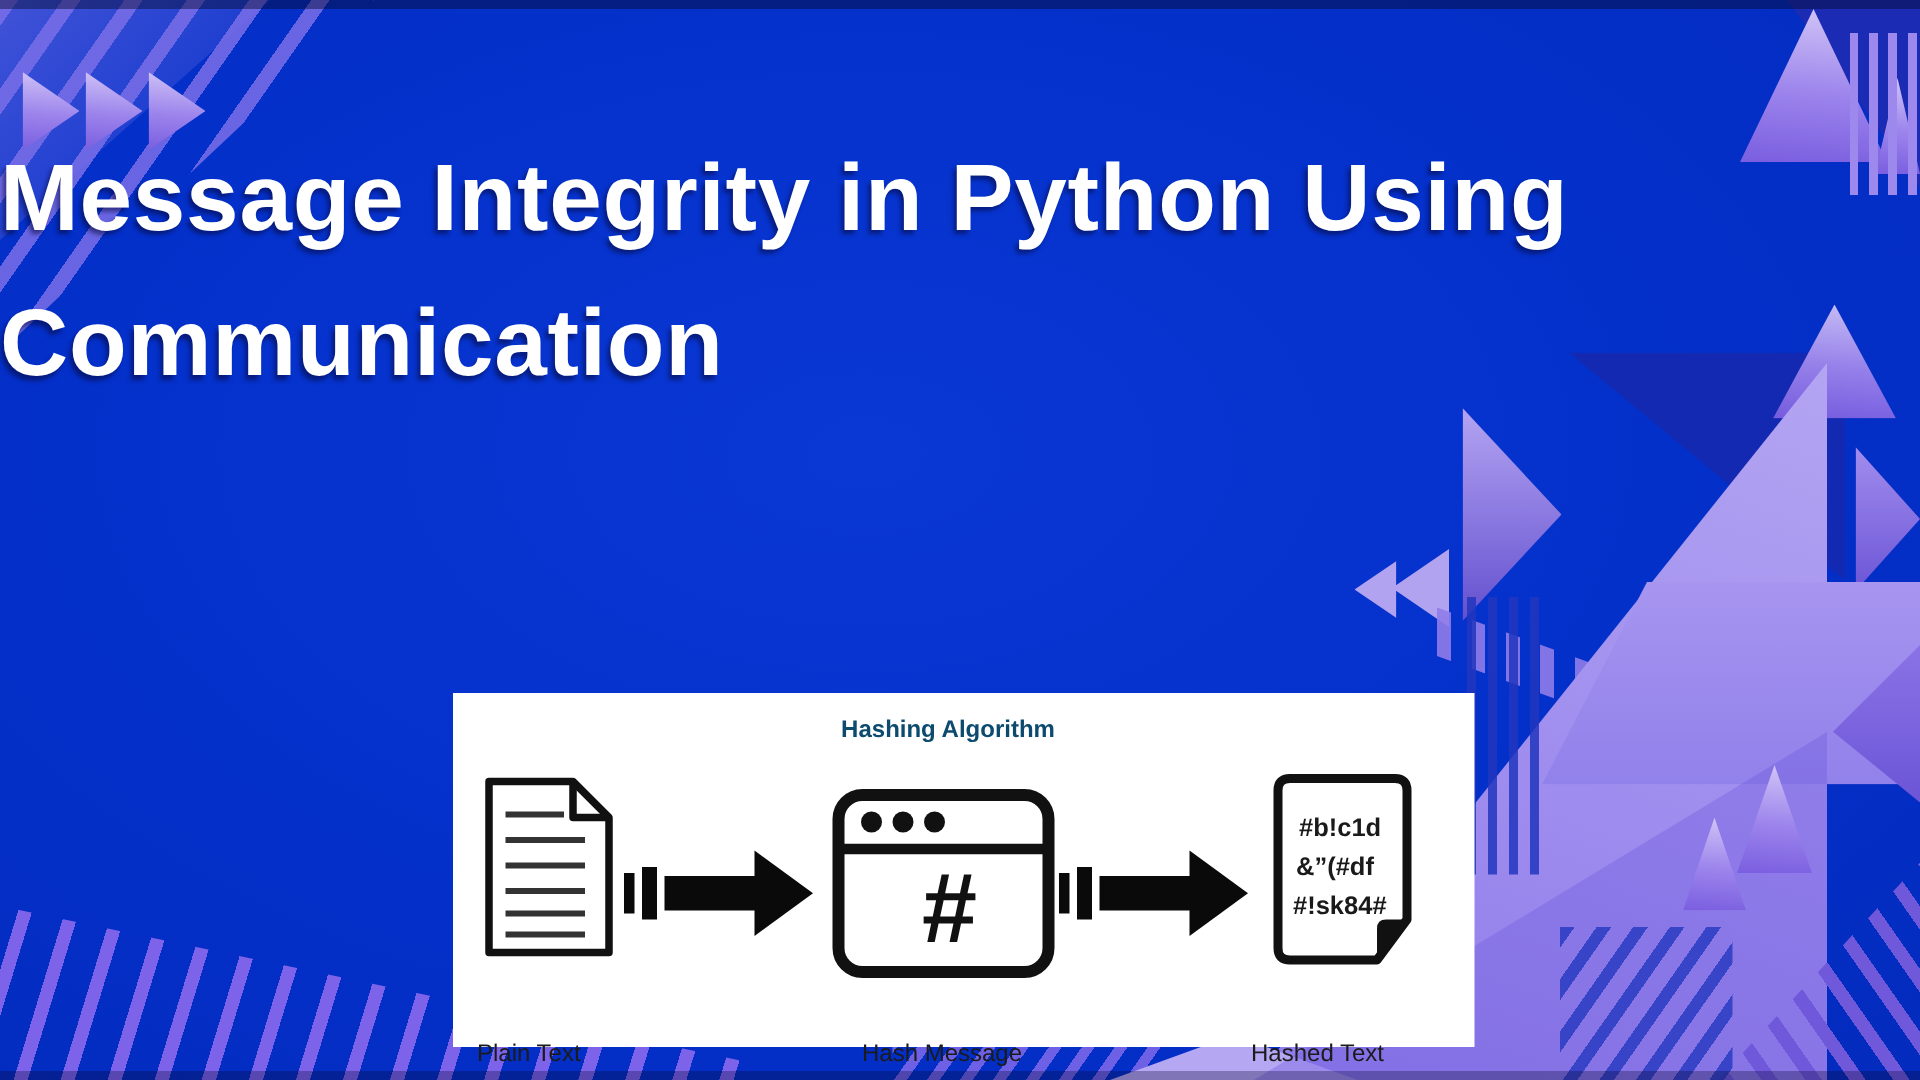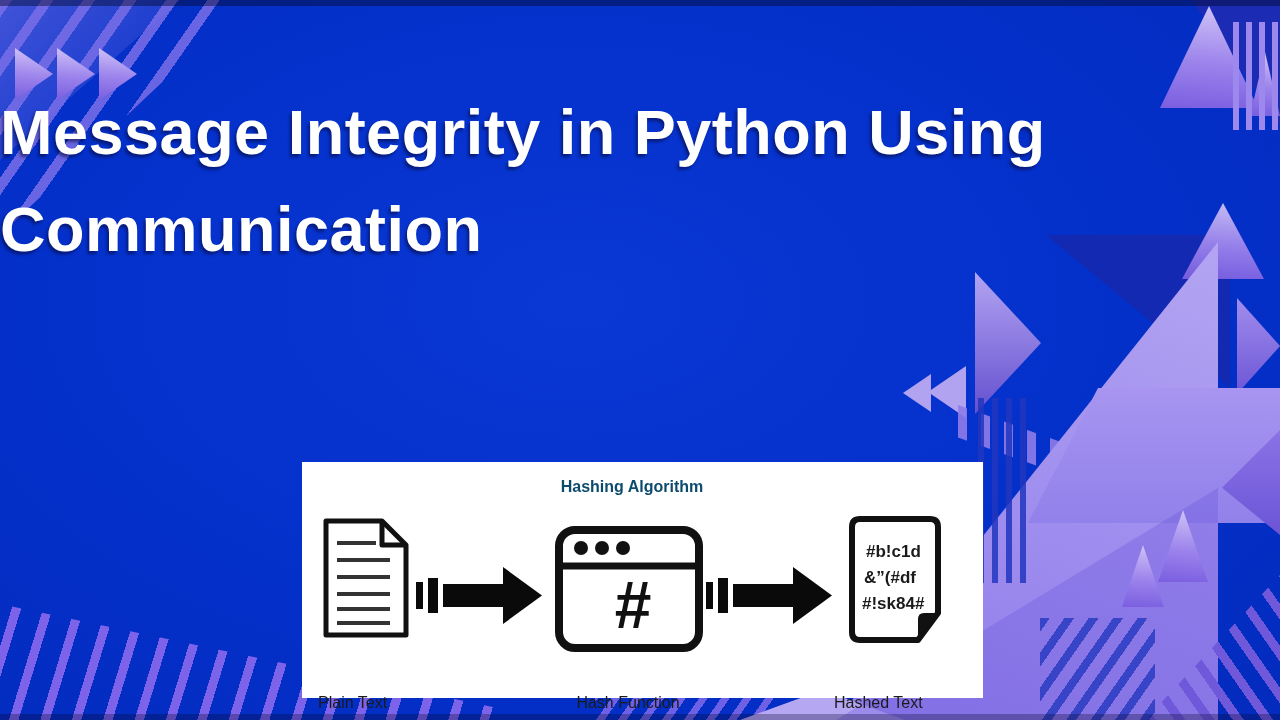--- a/index.html
+++ b/index.html
@@ -190,17 +190,17 @@
 
     <svg class="icon-hashed" width="102" height="132" viewBox="0 0 102 132">
       <path d="M16 5 H86 Q94 5 94 13 V99 L74 126 H16 Q8 126 8 118 V13 Q8 5 16 5 Z" fill="#ffffff" stroke="#111" stroke-width="6" stroke-linejoin="round"></path>
       <path d="M94 99 L74 126 L74 105 Q74 99 80 99 Z" fill="#111"></path>
       <text x="22" y="43" font-family="Liberation Sans, sans-serif" font-size="17" font-weight="bold" fill="#1a1a1a">#b!c1d</text>
       <text x="20" y="69" font-family="Liberation Sans, sans-serif" font-size="17" font-weight="bold" fill="#1a1a1a">&amp;”(#df</text>
       <text x="18" y="95" font-family="Liberation Sans, sans-serif" font-size="17" font-weight="bold" fill="#1a1a1a">#!sk84#</text>
     </svg>
 
     <div class="lbl lbl-plain">Plain Text</div>
-    <div class="lbl lbl-hash">Hash Function</div>
+    <div class="lbl lbl-hash">Hash Message</div>
     <div class="lbl lbl-hashed">Hashed Text</div>
   </div>
 
 </div>
 
 </body></html>

